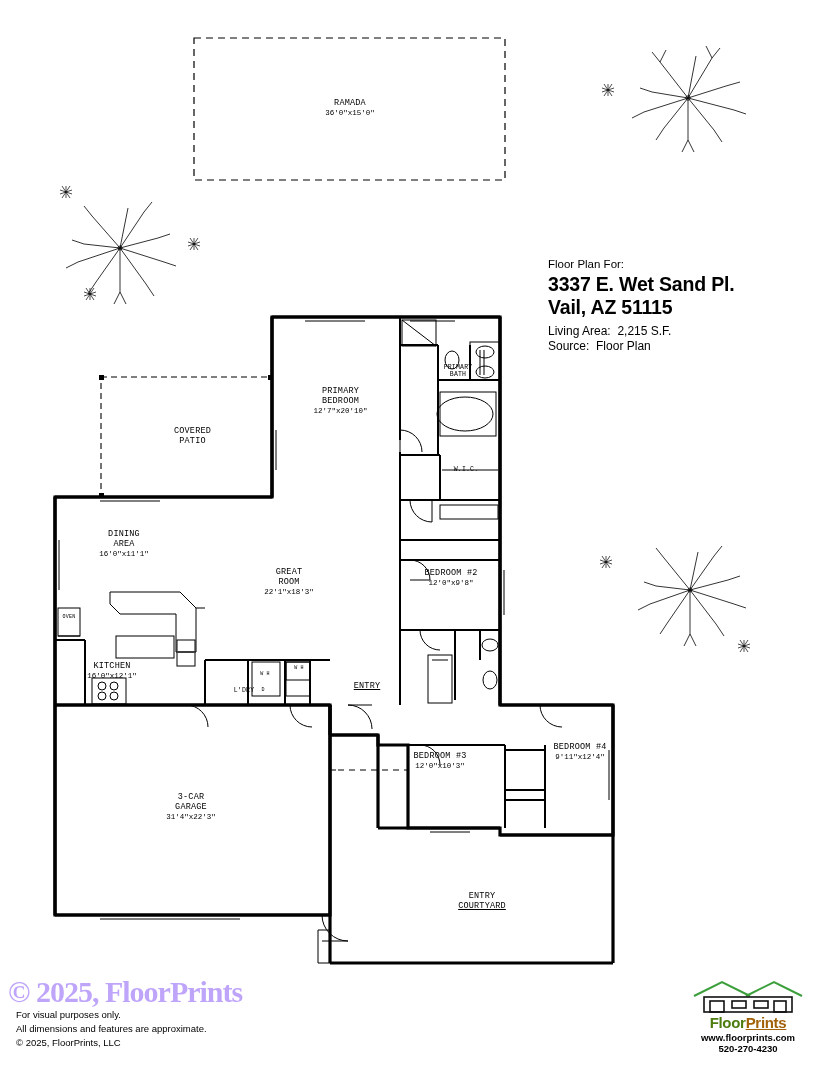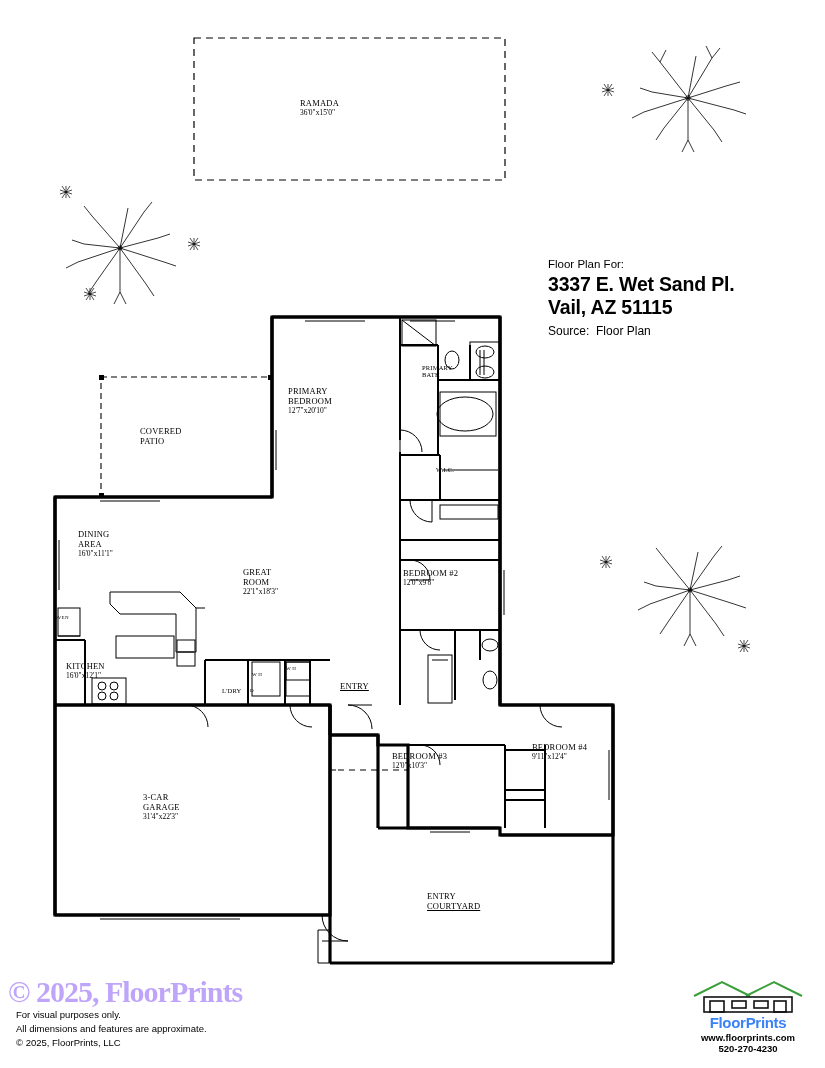--- a/index.html
+++ b/index.html
@@ -11,22 +11,22 @@
     color:#000;
     position:relative;
     overflow:hidden;
   }
   .plan { position:absolute; inset:0; }
   svg.plan-svg { position:absolute; left:0; top:0; width:825px; height:1068px; }
 
   
   .lbl {
     position:absolute;
-    text-align:left;
-    font-family:Liberation Serif, serif;
+    text-align:center;
+    font-family:Liberation Mono, monospace;
     line-height:1.15;
     white-space:nowrap;
   }
   .lbl .nm { display:block; font-size:8.5px; letter-spacing:.2px; }
   .lbl .dm { display:block; font-size:7.5px; }
   .lbl.small .nm { font-size:6.5px; }
   .lbl.tiny .nm { font-size:5px; }
 
   
   .info { position:absolute; left:548px; top:258px; width:270px; }
@@ -42,22 +42,22 @@
   .wm {
     position:absolute; left:8px; top:975px;
     font-size:30px; font-weight:bold; color:#8b5cf6;
     opacity:.55; letter-spacing:-1px;
     font-family:"Liberation Serif", serif;
   }
 
   
   .logo { position:absolute; left:683px; top:980px; width:130px; text-align:center; }
   .logo .brand { font-size:15px; font-weight:bold; letter-spacing:-0.3px; }
-  .logo .brand .fp1 { color:#3b82f6; }
-  .logo .brand .fp2 { color:#3b82f6; }
+  .logo .brand .fp1 { color:#4d7c0f; }
+  .logo .brand .fp2 { color:#a16207;text-decoration:underline; }
   .logo .url { font-size:9.5px; font-weight:bold; margin-top:1px; }
   .logo .tel { font-size:9.5px; font-weight:bold; }
   .logo svg { display:block; margin:0 auto; }
 </style>
 </head>
 <body>
 
 <div class="plan">
 
 <svg class="plan-svg" viewBox="0 0 825 1068">
@@ -412,20 +412,24 @@
 </div>
 
 </div>
 
 <div class="info">
   <div class="pre">Floor Plan For:</div>
   <div class="addr1">3337 E. Wet Sand Pl.</div>
   <div class="addr2">Vail, AZ  51115</div>
   <div class="rows">
     <div class="row">
+      <span>Living Area:</span>
+      &nbsp;<span>2,215 S.F.</span>
+    </div>
+    <div class="row">
       <span>Source:</span>
       &nbsp;<span>Floor Plan</span>
     </div>
   </div>
 </div>
 
 <div class="wm">© 2025, FloorPrints</div>
 
 <div class="disc">
   <div>For visual purposes only.</div>

